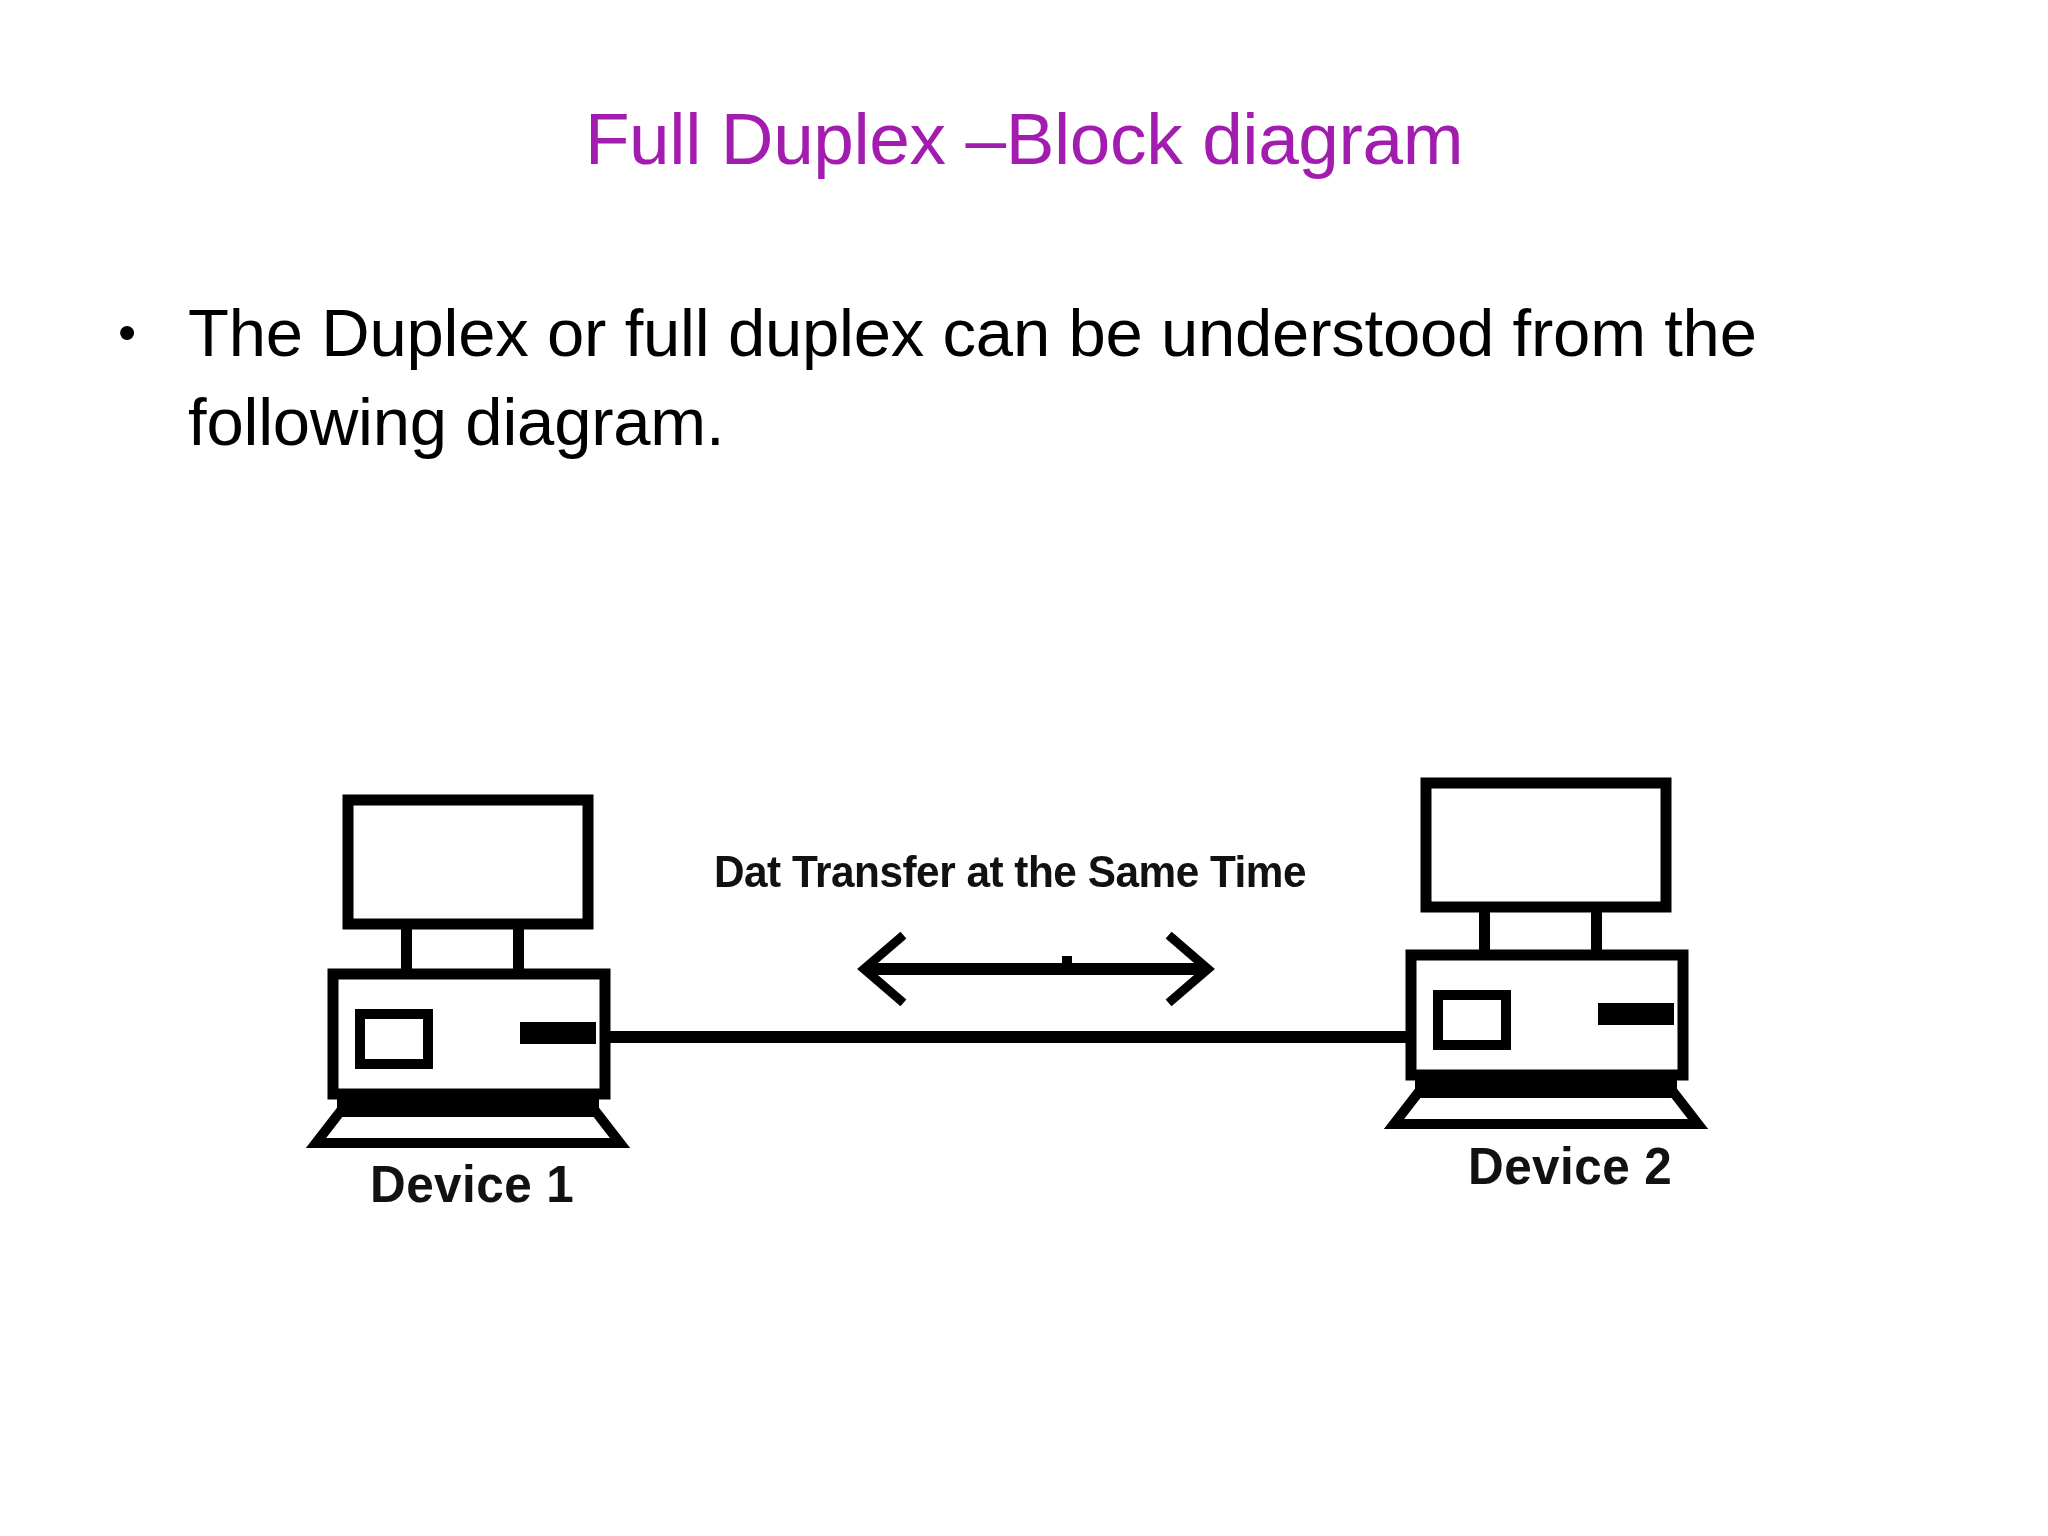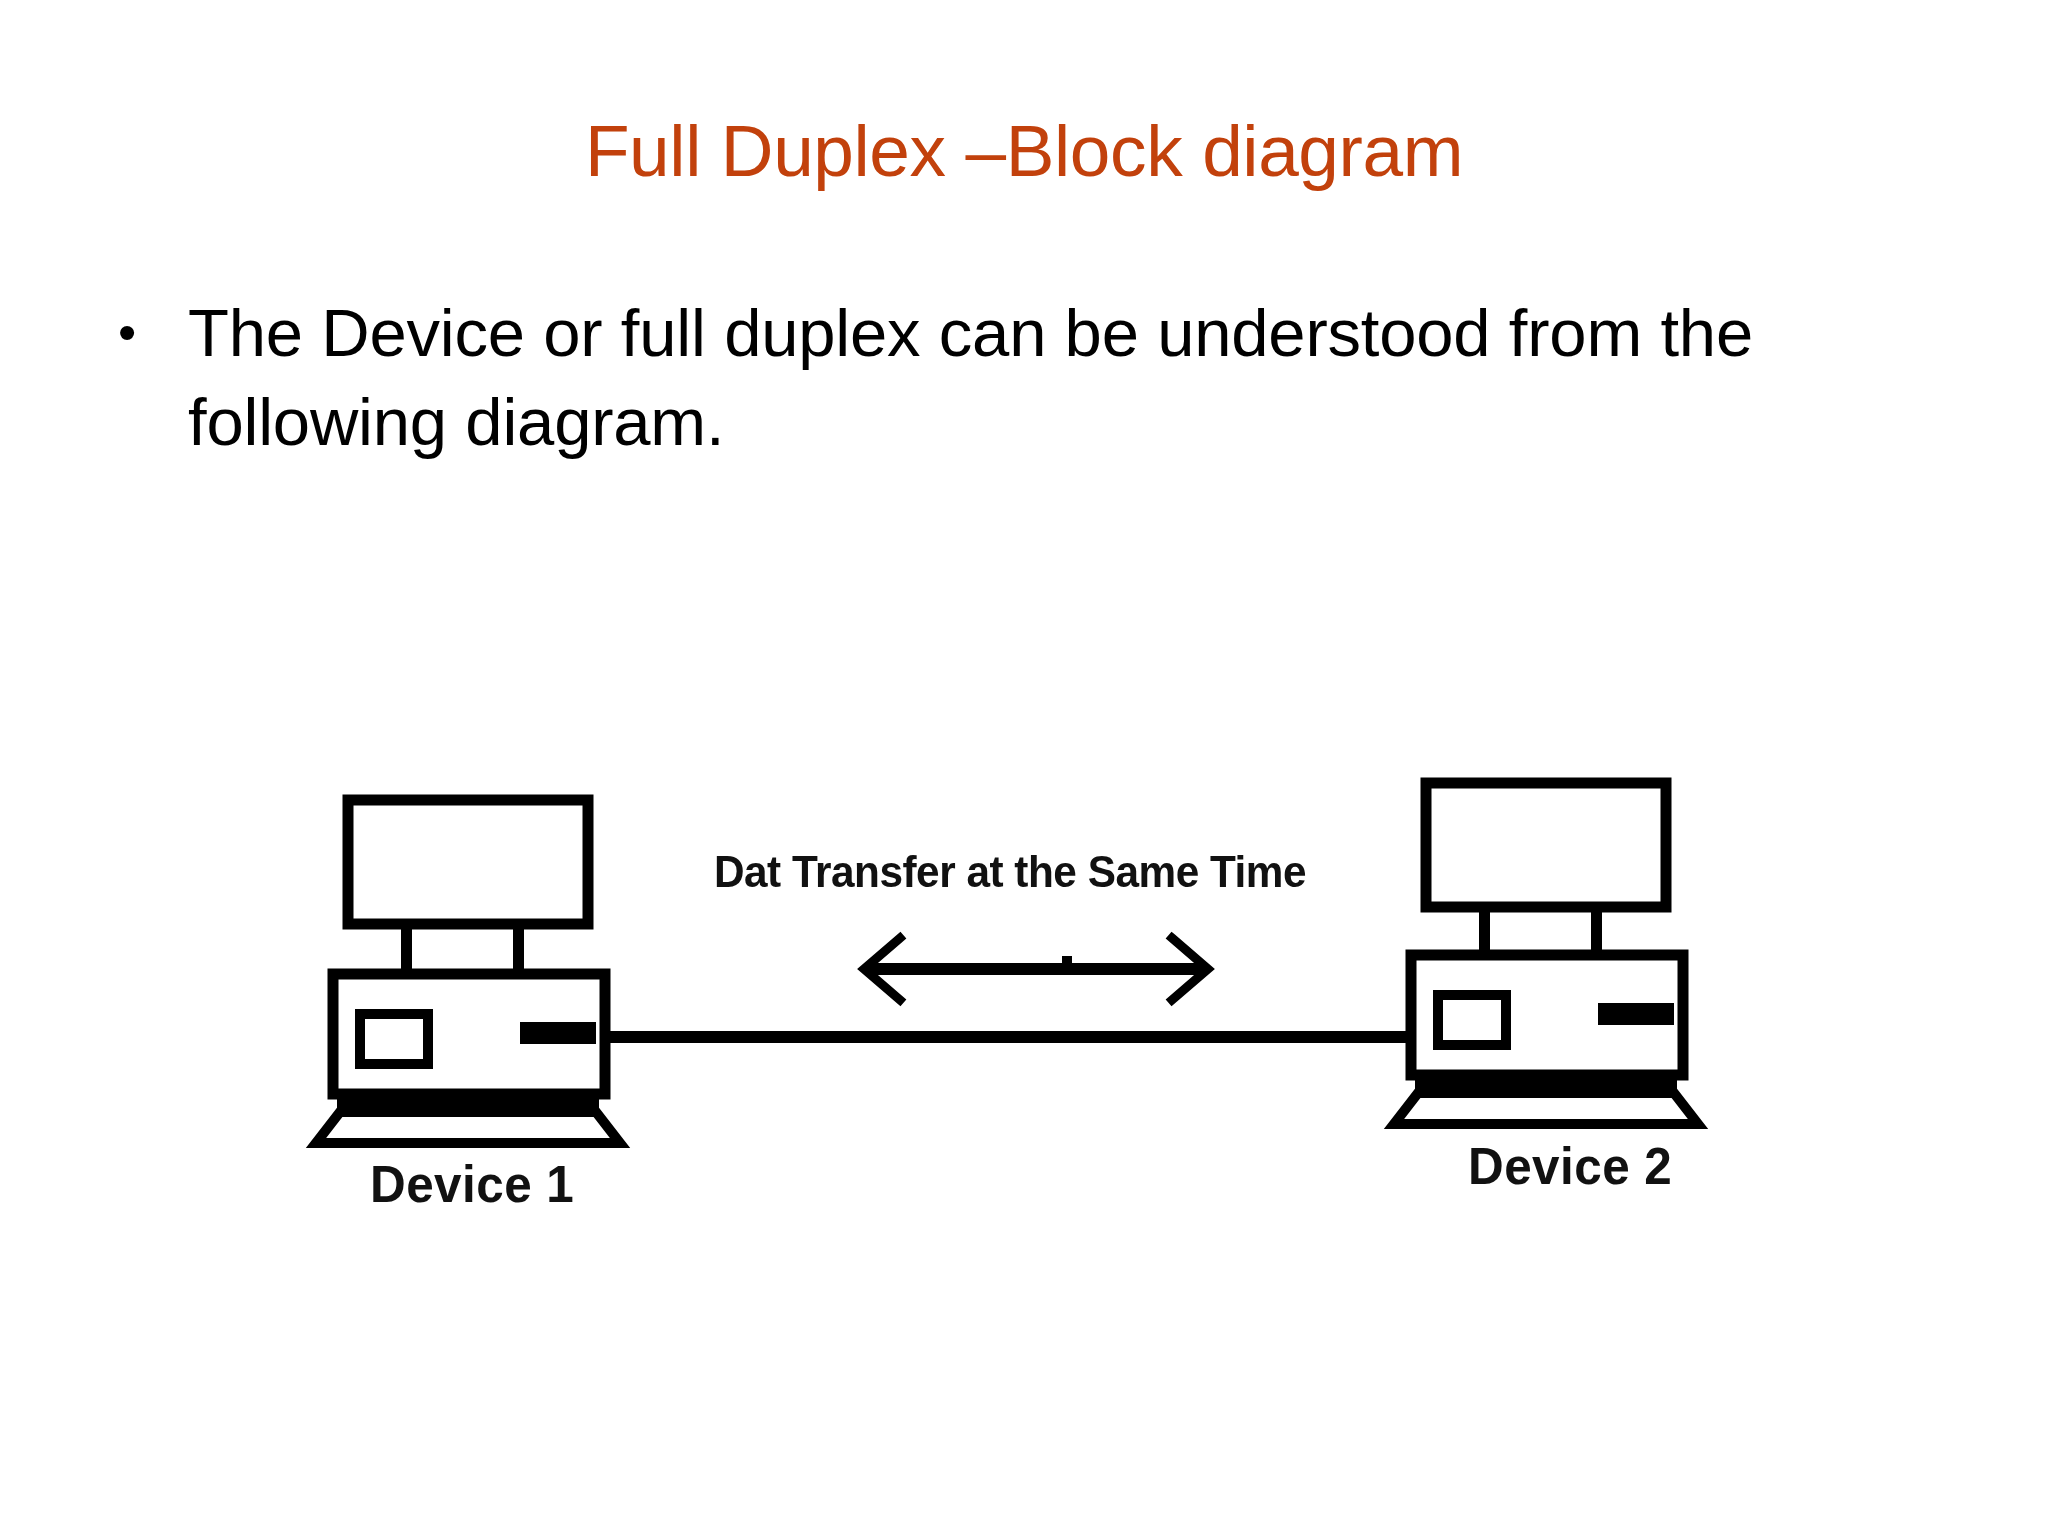--- a/index.html
+++ b/index.html
@@ -32,23 +32,22 @@
     position: absolute;
     left: 0;
     top: 98px;
     width: 2048px;
     text-align: center;
     font-family: "Liberation Sans", sans-serif;
     font-size: 73px;
     font-weight: 400;
     line-height: 1.12;
     letter-spacing: -0.4px;
-    color: #c2410c;
+    color: #a21caf;
     white-space: nowrap;
-    margin-top: 12px;
   }
 
   
   .body-block {
     position: absolute;
     left: 118px;
     top: 288px;
     width: 1800px;
   }
   .bullet-row {
@@ -117,21 +116,21 @@
 </head>
 <body>
 
 <div class="slide">
 
   <div class="slide-title">Full Duplex –Block diagram</div>
 
   <div class="body-block">
     <div class="bullet-row">
       <span class="bullet-dot">•</span>
-      <span class="bullet-text">The Device or full duplex can be understood from the following diagram.</span>
+      <span class="bullet-text">The Duplex or full duplex can be understood from the following diagram.</span>
     </div>
   </div>
 
   <div class="diagram">
     <svg width="2048" height="1536" viewBox="0 0 2048 1536" xmlns="http://www.w3.org/2000/svg">
 
       <g>
         <rect x="600" y="1031" width="820" height="12" fill="#000000"></rect>
       </g>
 

